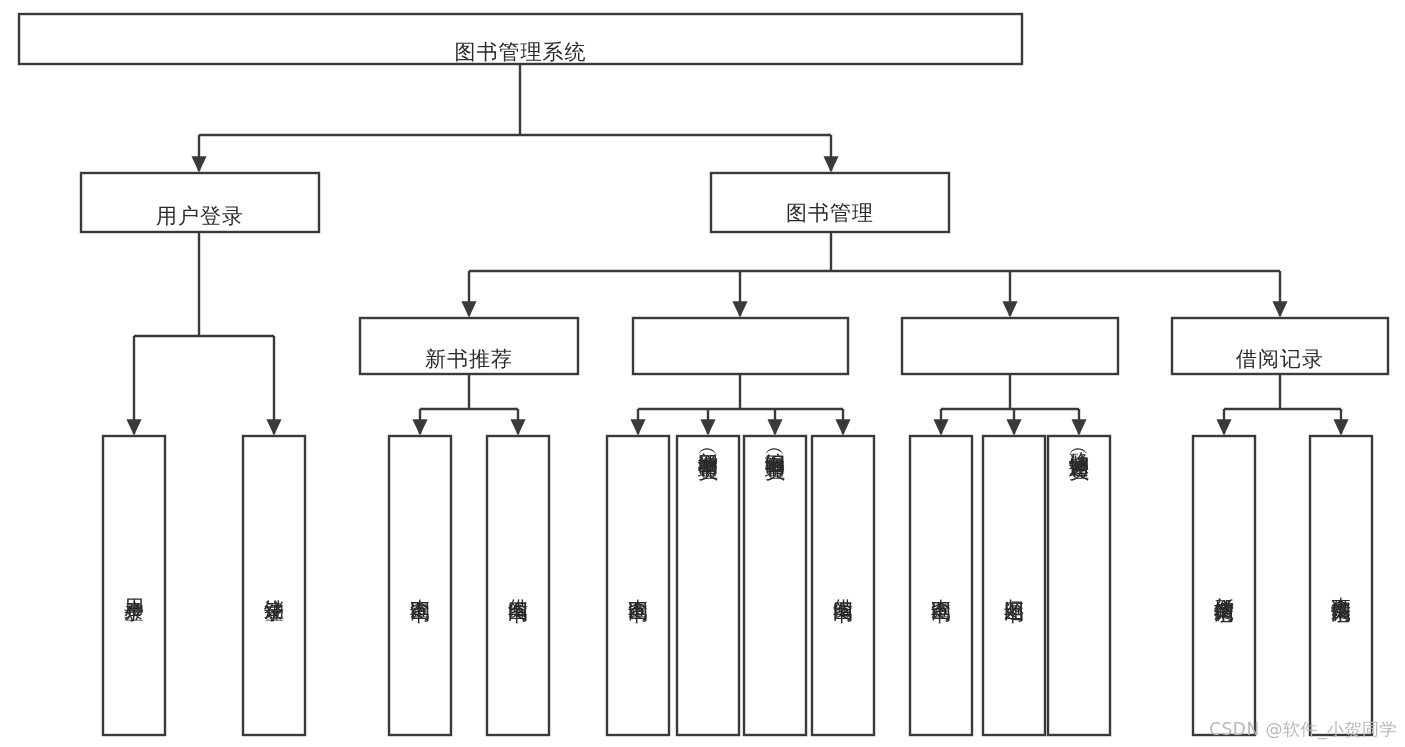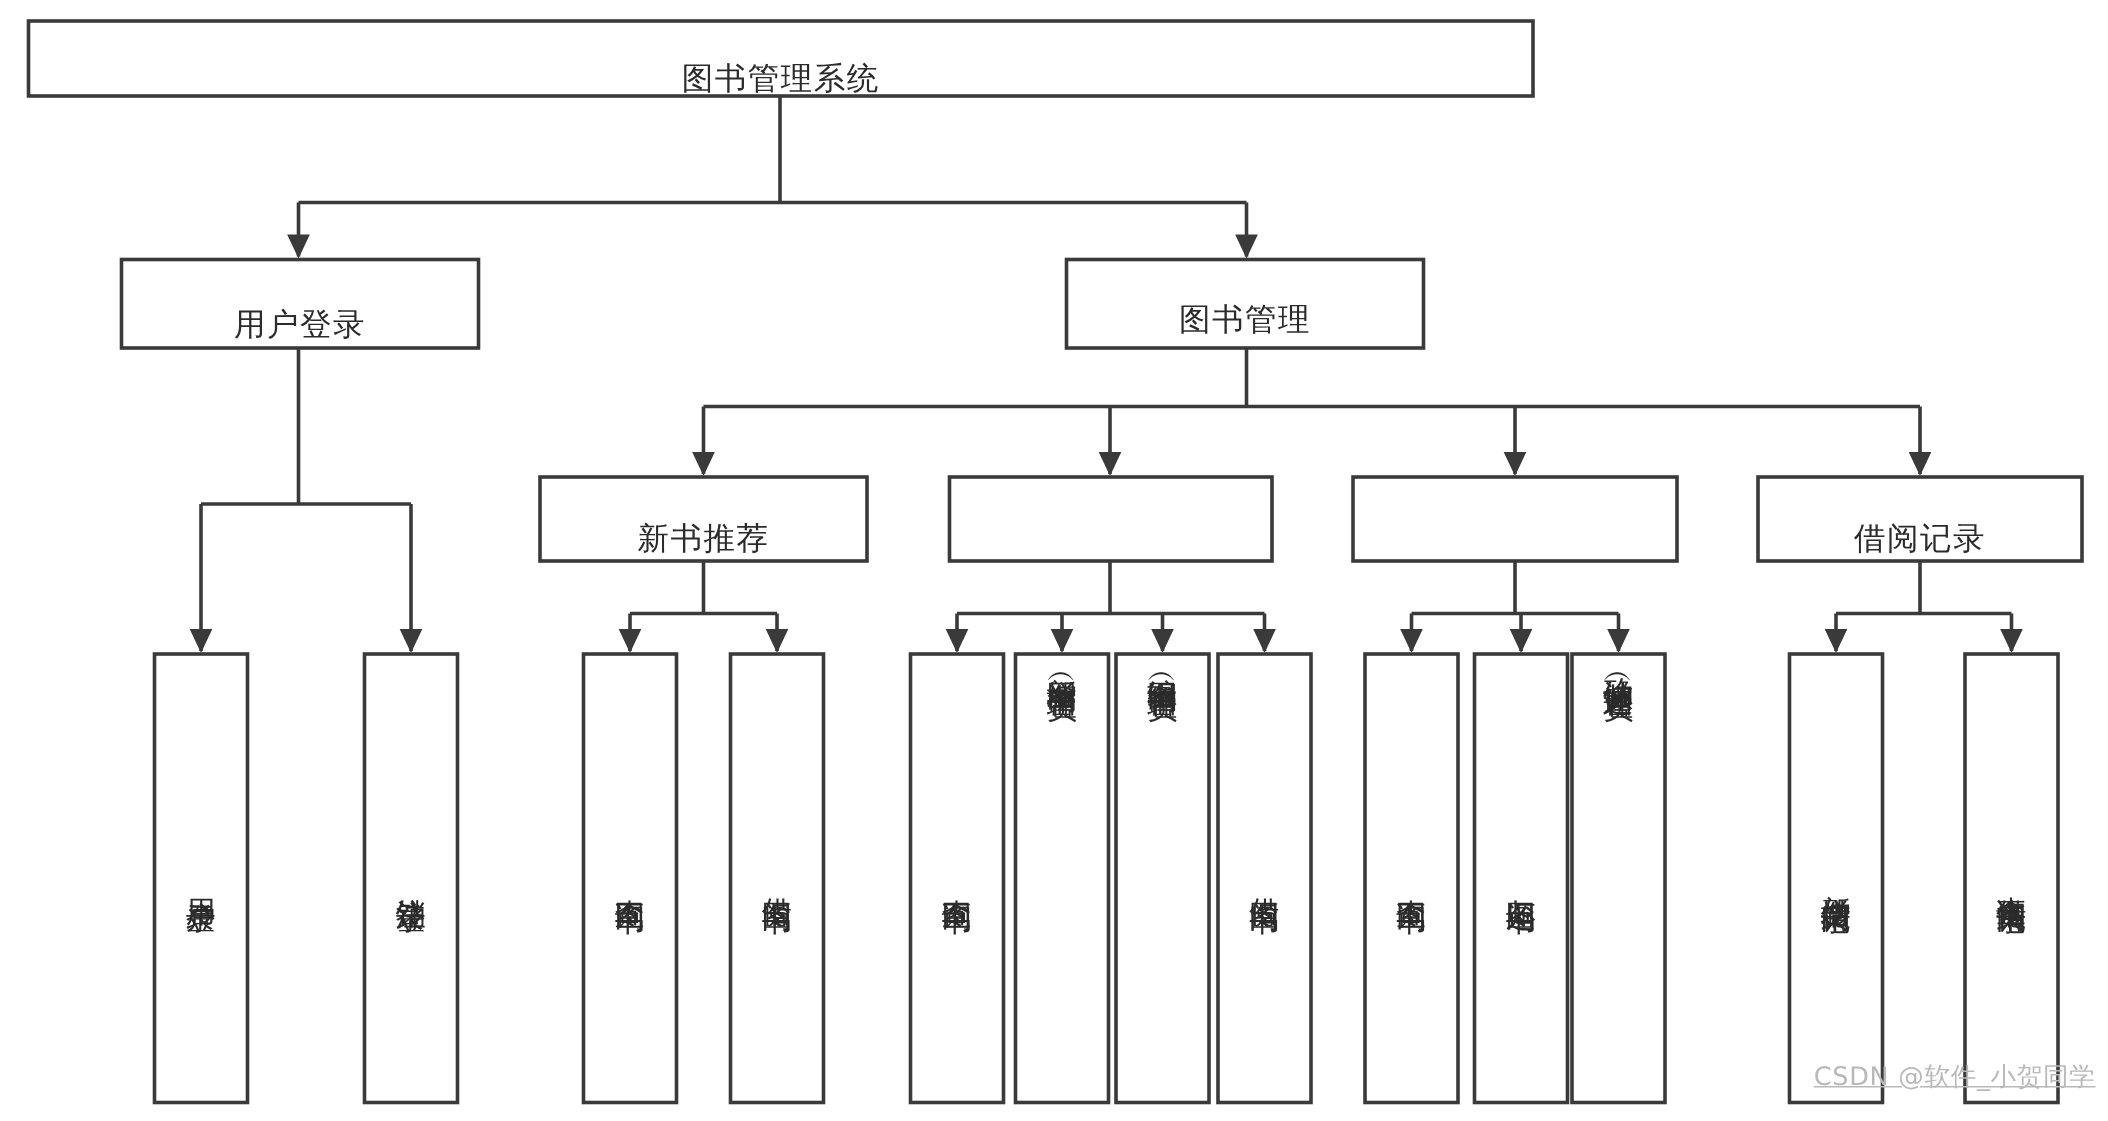--- a/index.html
+++ b/index.html
@@ -69,28 +69,27 @@
     font-family: "DejaVu Sans", "Liberation Sans", sans-serif;
     font-size: 21px;
     color: #2b2b2b;
     letter-spacing: 1px;
     white-space: nowrap;
     margin-top: 26px;
   }
   #watermark {
     position: absolute;
     right: 8px;
-    bottom: 18px;
+    bottom: 6px;
     font-family: "DejaVu Sans", "Liberation Sans", sans-serif;
     font-size: 17px;
     color: #b9b9b9;
     letter-spacing: 0.5px;
     white-space: nowrap;
     pointer-events: none;
-    text-decoration: underline;
   }
 </style>
 </head>
 <body>
 
 <div id="diagram-root">
 
   <svg id="diagram-svg" viewBox="0 0 1405 747" xmlns="http://www.w3.org/2000/svg">
     <defs>
       <marker id="arrow" viewBox="0 0 12 12" refX="10.5" refY="6" markerWidth="7" markerHeight="7" orient="auto-start-reverse">

